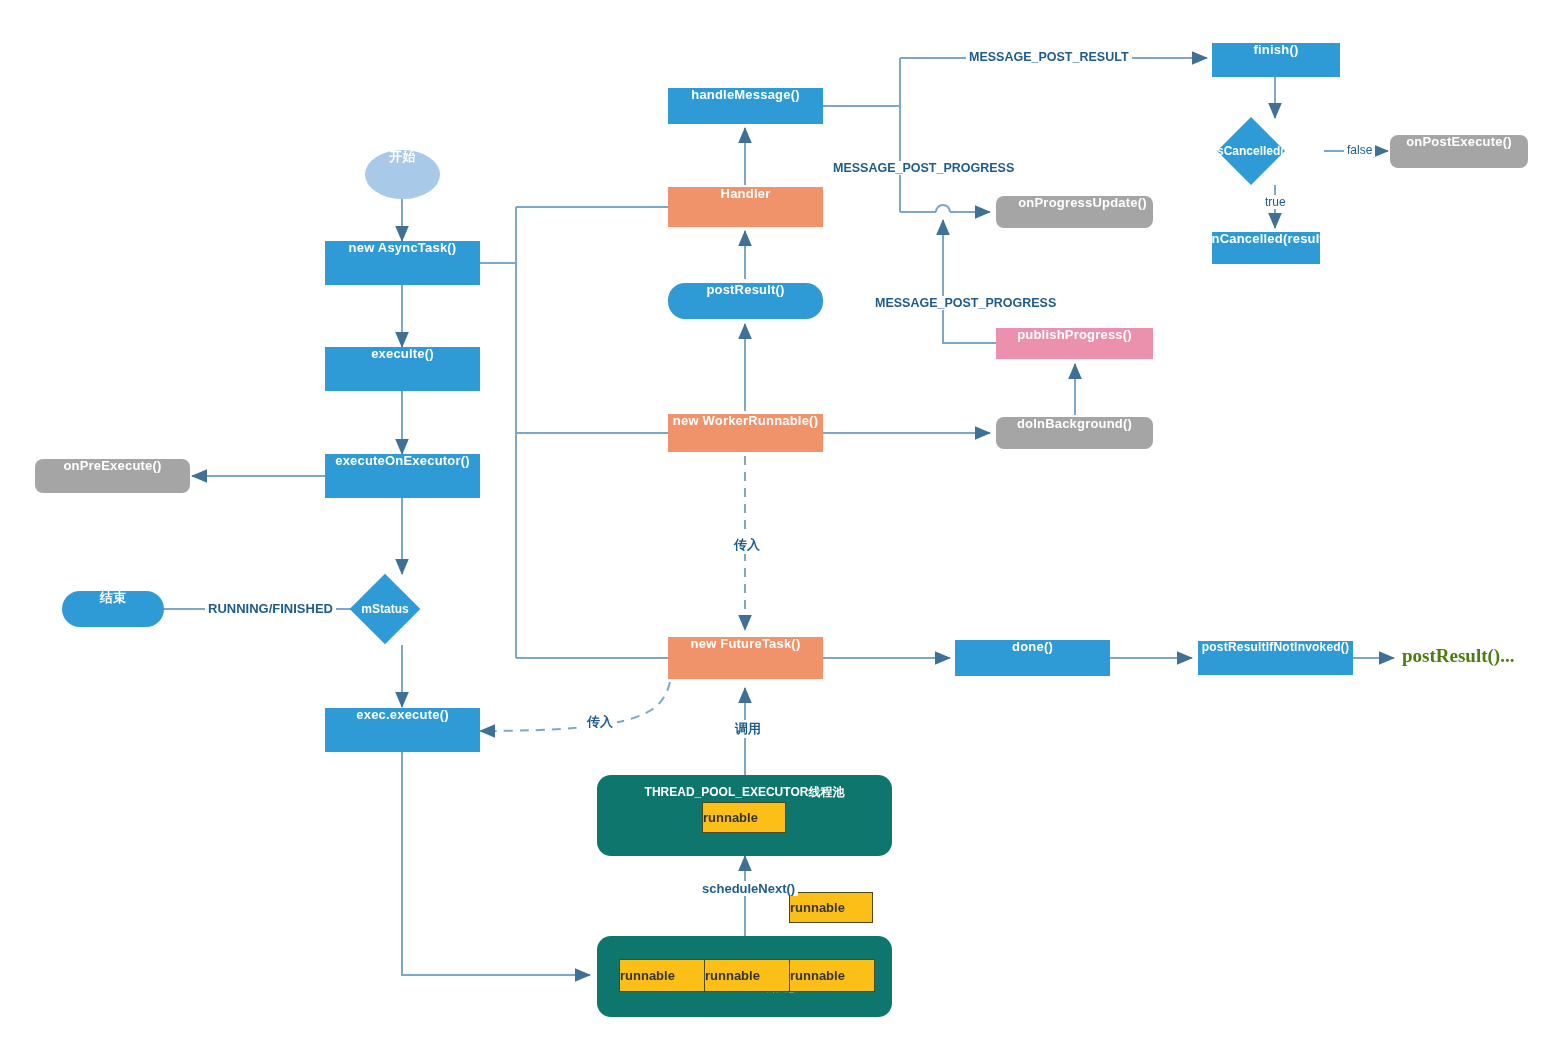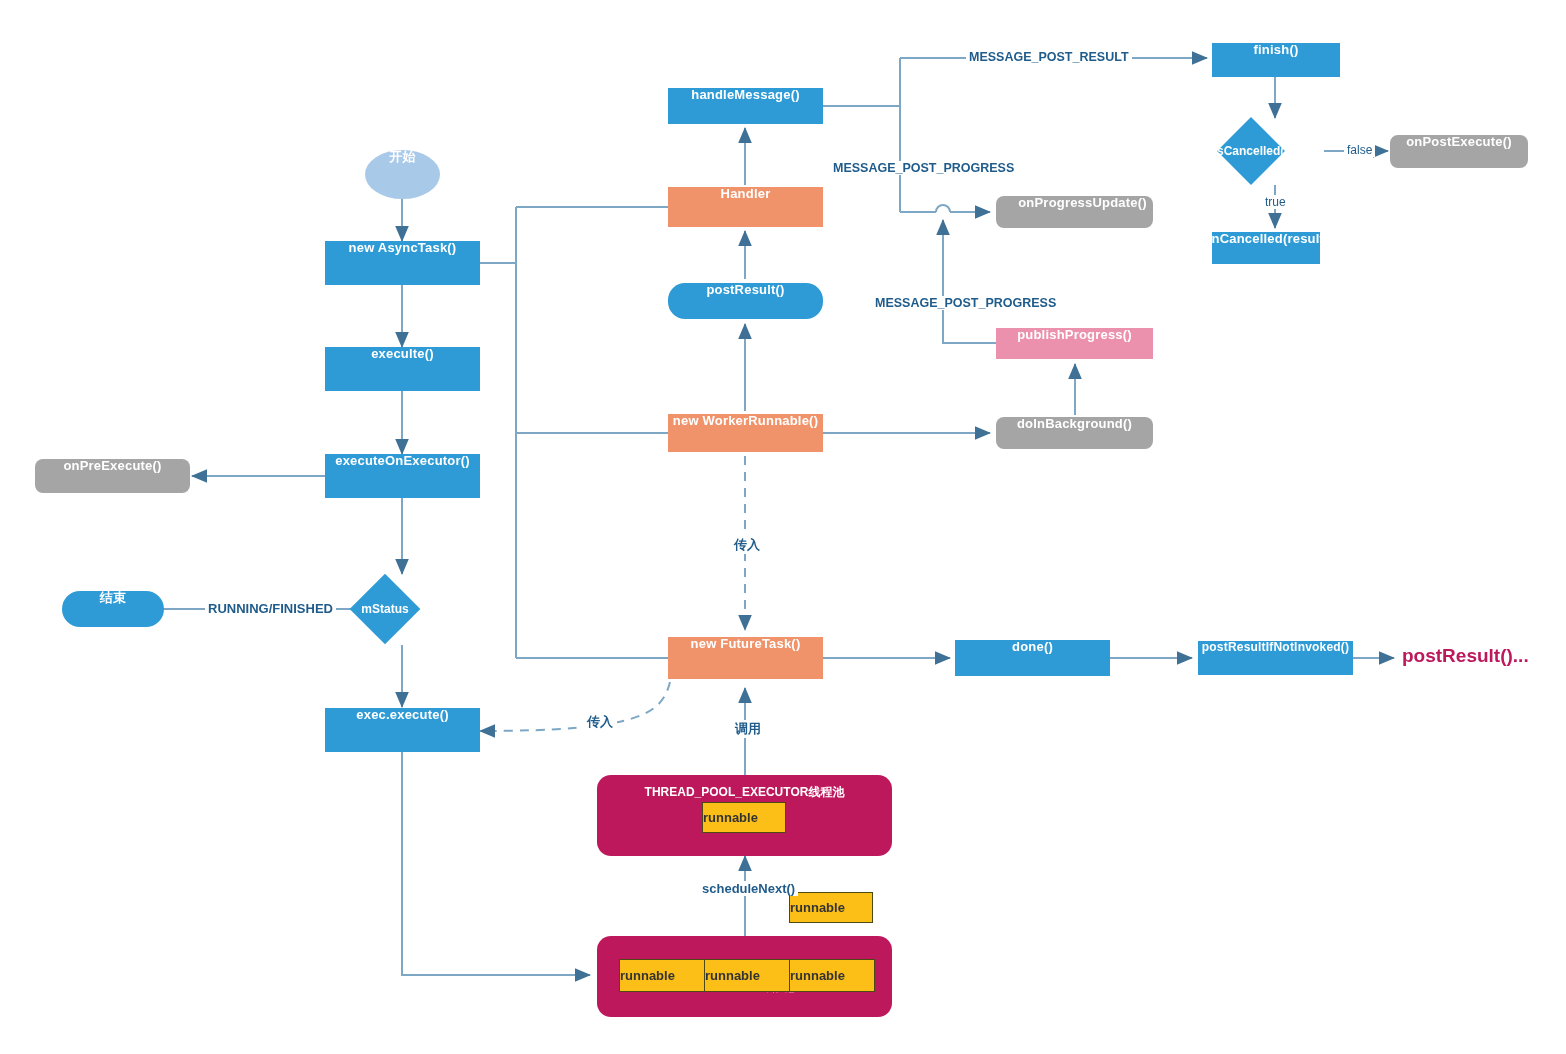--- a/index.html
+++ b/index.html
@@ -11,27 +11,27 @@
   .n-blue{background:#2e9bd6;}
   .n-orange{background:#f0936b;}
   .n-grey{background:#a5a5a5;border-radius:8px;}
   .n-pink{background:#eb91ae;}
   .n-start{background:#a9c9e8;border-radius:50%;}
   .n-end{background:#2e9bd6;border-radius:999px;}
   .diamond{position:absolute;display:flex;align-items:center;justify-content:center;color:#fff;font-weight:bold;}
   .diamond .dshape{position:absolute;left:0;top:0;width:100%;height:100%;background:#2e9bd6;
         transform:rotate(45deg);}
   .diamond .dtxt{position:relative;z-index:2;}
-  .pool{position:absolute;box-sizing:border-box;background:#be185d;border-radius:14px;color:#fff;}
+  .pool{position:absolute;box-sizing:border-box;background:#0f766e;border-radius:14px;color:#fff;}
   .pool .ptitle{text-align:center;font-weight:bold;padding-top:9px;}
   .runnable{position:absolute;box-sizing:border-box;background:#fcbf17;border:1px solid #4a4a12;
         color:#333;display:flex;align-items:center;font-weight:bold;}
   .wlabel{position:absolute;color:#1f5c8b;font-weight:bold;background:#fff;padding:0 3px;white-space:nowrap;}
   .wlabel.plain{font-weight:normal;}
-  .redtxt{position:absolute;color:#be185d;font-weight:bold;white-space:nowrap;}
+  .redtxt{position:absolute;color:#4d7c0f;font-weight:bold;white-space:nowrap;font-family:Liberation Serif, serif;}
   .cnlabel{position:absolute;color:#1f5c8b;font-weight:bold;background:#fff;padding:0 4px;white-space:nowrap;}
 </style>
 </head>
 <body>
 
 <div id="stage">
 
   <svg id="wires" viewBox="0 0 1566 1054" xmlns="http://www.w3.org/2000/svg">
     <defs>
       <marker id="ah" markerWidth="9" markerHeight="9" refX="7.5" refY="4" orient="auto">

